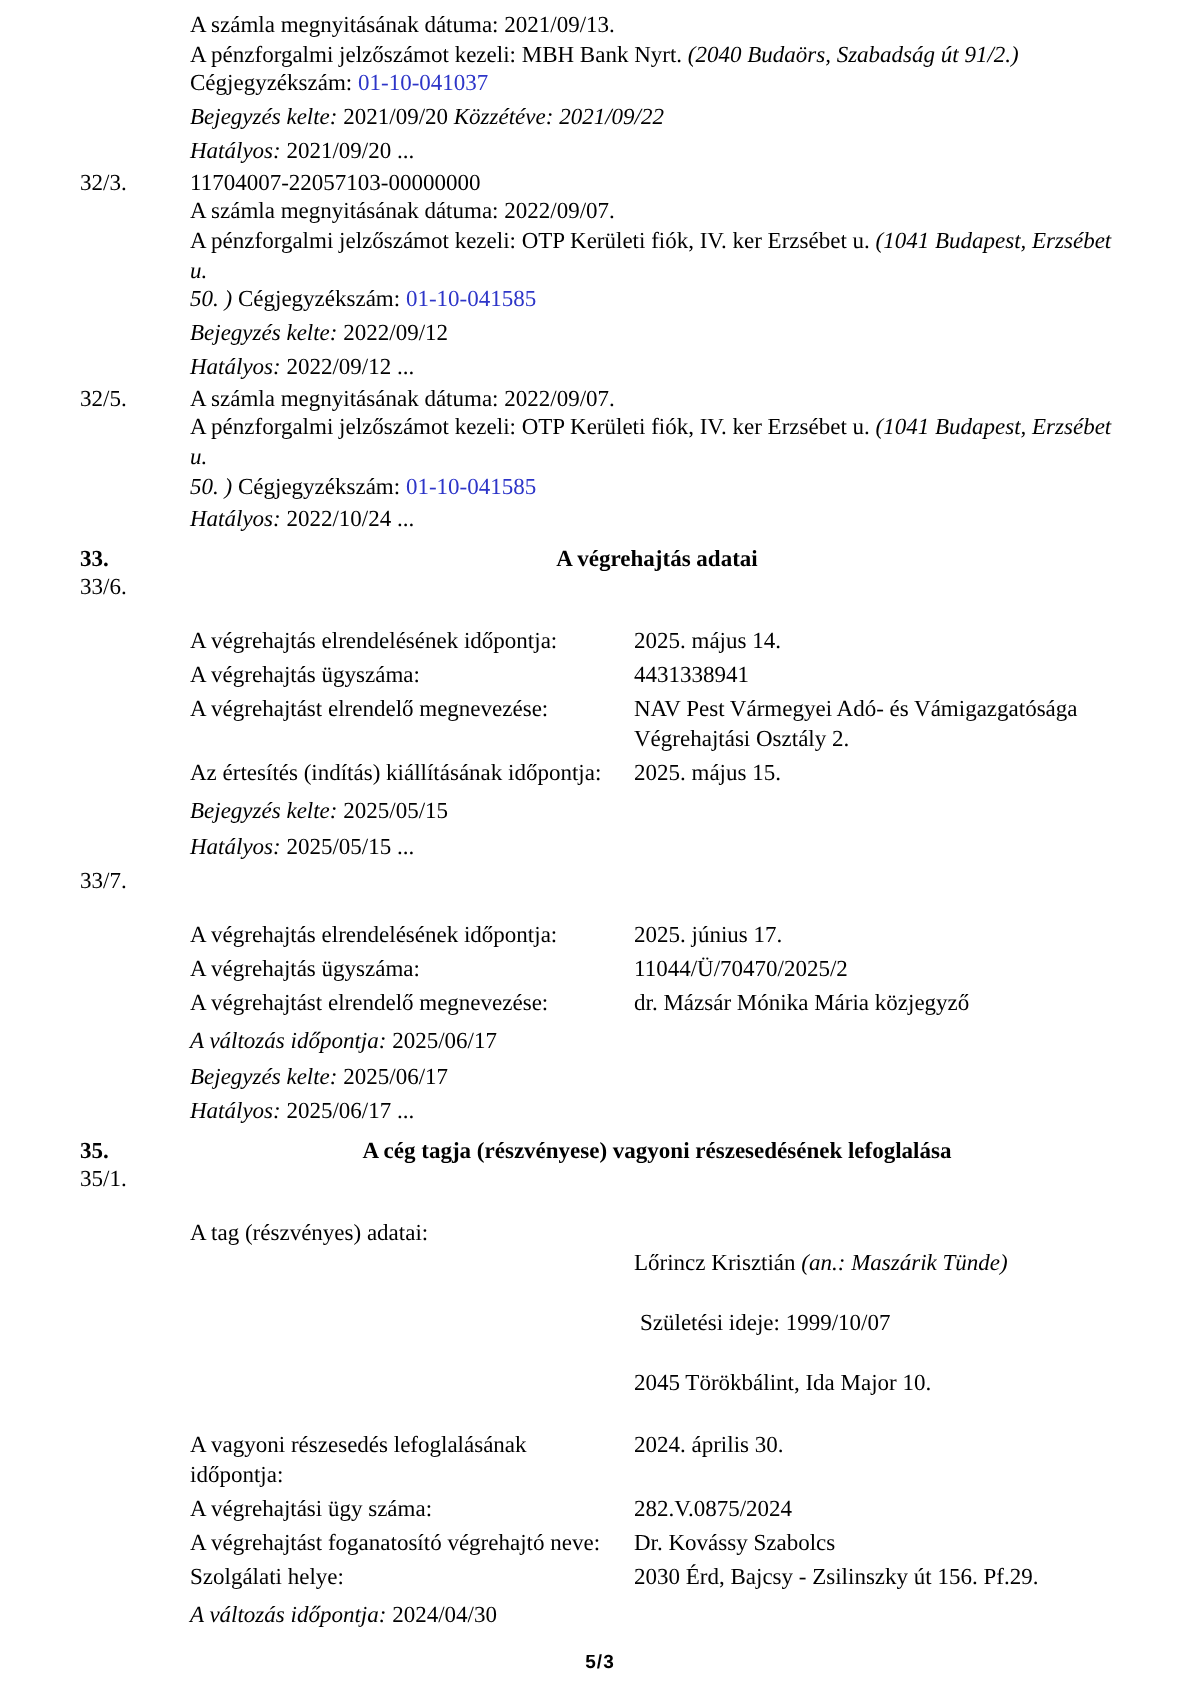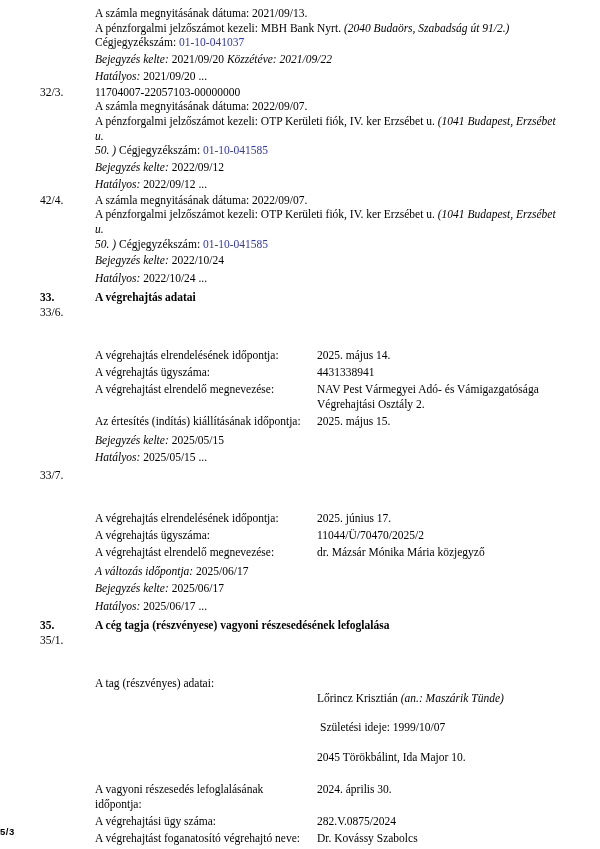--- a/index.html
+++ b/index.html
@@ -10,31 +10,31 @@
     font-family:"Liberation Serif", serif; font-size:11.5px; color:#000;
     overflow:hidden;
   }
   .doc { position:absolute; top:6px; left:0; right:38px; }
   .row { position:relative; }
   .num { position:absolute; left:40px; top:0; line-height:14.6px; }
   .content { margin-left:95px; }
   .line { line-height:14.6px; }
   .meta { line-height:16.5px; padding-top:1px; }
   .it { font-style:italic; }
-  .b  { font-weight:bold; }
+  .b  { font-weight:bold;text-align:center; }
   .link { color:var(--link); cursor:pointer; }
   .numline { height:15px; position:relative;text-decoration:underline; }
-  .table { margin:28px 0 2px 95px; }
+  .table { margin:12px 0 2px 95px; }
   .pair { display:flex; line-height:15px; margin-bottom:2px; }
   .plabel { width:222px; flex:none; white-space:pre-line; padding-right:6px; }
   .pvalue { flex:1; white-space:pre-line; }
   .mt4 { margin-top:4px; }
   .indent1 { padding-left:3px; }
   .footer {
-    position:absolute; bottom:12px; left:0; width:600px; 
+    position:absolute; bottom:12px; left:0; width:600px; text-align:center;
     font-family:"Liberation Sans", sans-serif; font-weight:bold; font-size:9.5px;
     letter-spacing:0.5px;
   }
 </style>
 </head>
 <body>
 
 <div class="page">
   <div class="doc">
 
@@ -54,26 +54,25 @@
         <div class="line">11704007-22057103-00000000</div>
         <div class="line">A számla megnyitásának dátuma: 2022/09/07.</div>
         <div class="line"><span>A pénzforgalmi jelzőszámot kezeli: OTP Kerületi fiók, IV. ker Erzsébet u. </span><span class="it">(1041 Budapest, Erzsébet u.</span></div>
         <div class="line"><span class="it">50. ) </span><span>Cégjegyzékszám: </span><span class="link">01-10-041585</span></div>
         <div class="line meta"><span class="it">Bejegyzés kelte: </span><span>2022/09/12</span></div>
         <div class="line meta"><span class="it">Hatályos: </span><span>2022/09/12 ...</span></div>
       </div>
     </div>
 
     <div class="row">
-      <div class="num">42/4.</div>
+      <div class="num">32/5.</div>
       <div class="content">
         <div class="line">A számla megnyitásának dátuma: 2022/09/07.</div>
         <div class="line"><span>A pénzforgalmi jelzőszámot kezeli: OTP Kerületi fiók, IV. ker Erzsébet u. </span><span class="it">(1041 Budapest, Erzsébet u.</span></div>
         <div class="line"><span class="it">50. ) </span><span>Cégjegyzékszám: </span><span class="link">01-10-041585</span></div>
-        <div class="line meta"><span class="it">Bejegyzés kelte: </span><span>2022/10/24</span></div>
         <div class="line meta"><span class="it">Hatályos: </span><span>2022/10/24 ...</span></div>
       </div>
     </div>
 
     <div class="row mt4">
       <div class="num b">33.</div>
       <div class="content line b">A végrehajtás adatai</div>
     </div>
 
     <div class="row numline">
@@ -147,20 +146,21 @@
       <div class="pair">
           <div class="plabel">A végrehajtási ügy száma:</div>
           <div class="pvalue">282.V.0875/2024</div>
         </div>
       <div class="pair">
           <div class="plabel">A végrehajtást foganatosító végrehajtó neve:</div>
           <div class="pvalue">Dr. Kovássy Szabolcs</div>
         </div>
       <div class="pair">
           <div class="plabel">Szolgálati helye:</div>
+          <div class="pvalue">2030 Érd, Bajcsy - Zsilinszky út 156. Pf.29.</div>
         </div>
       <div class="line meta"><span class="it">A változás időpontja: </span><span>2024/04/30</span></div>
       <div class="line meta"></div>
 
     </div>
 
   </div>
 
   <div class="footer">5/3</div>
 </div>

